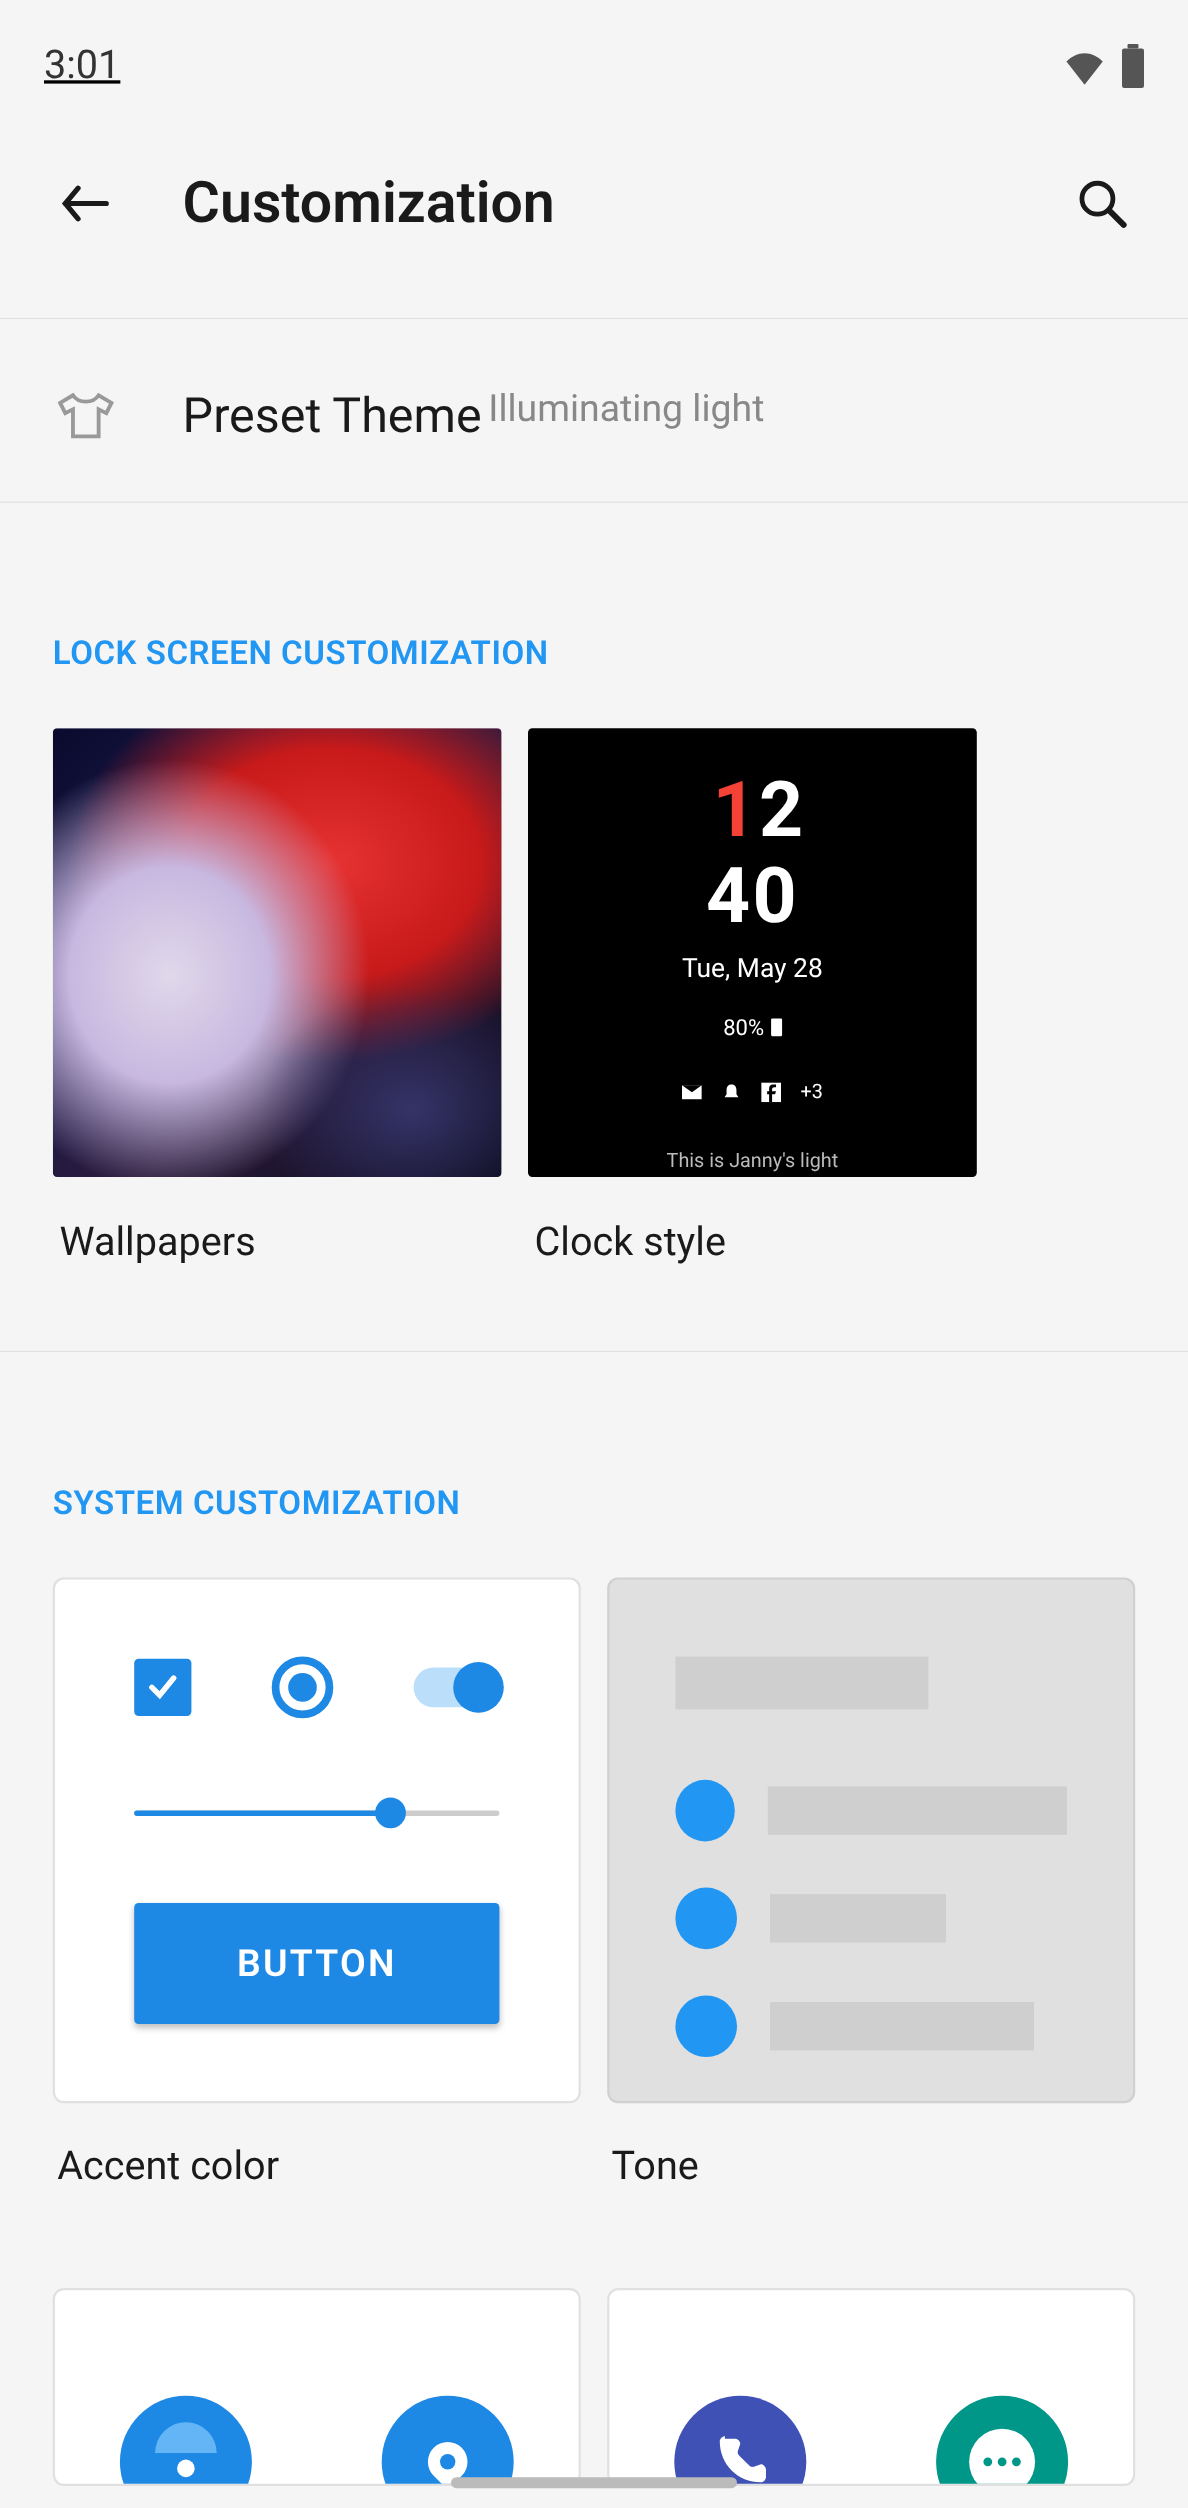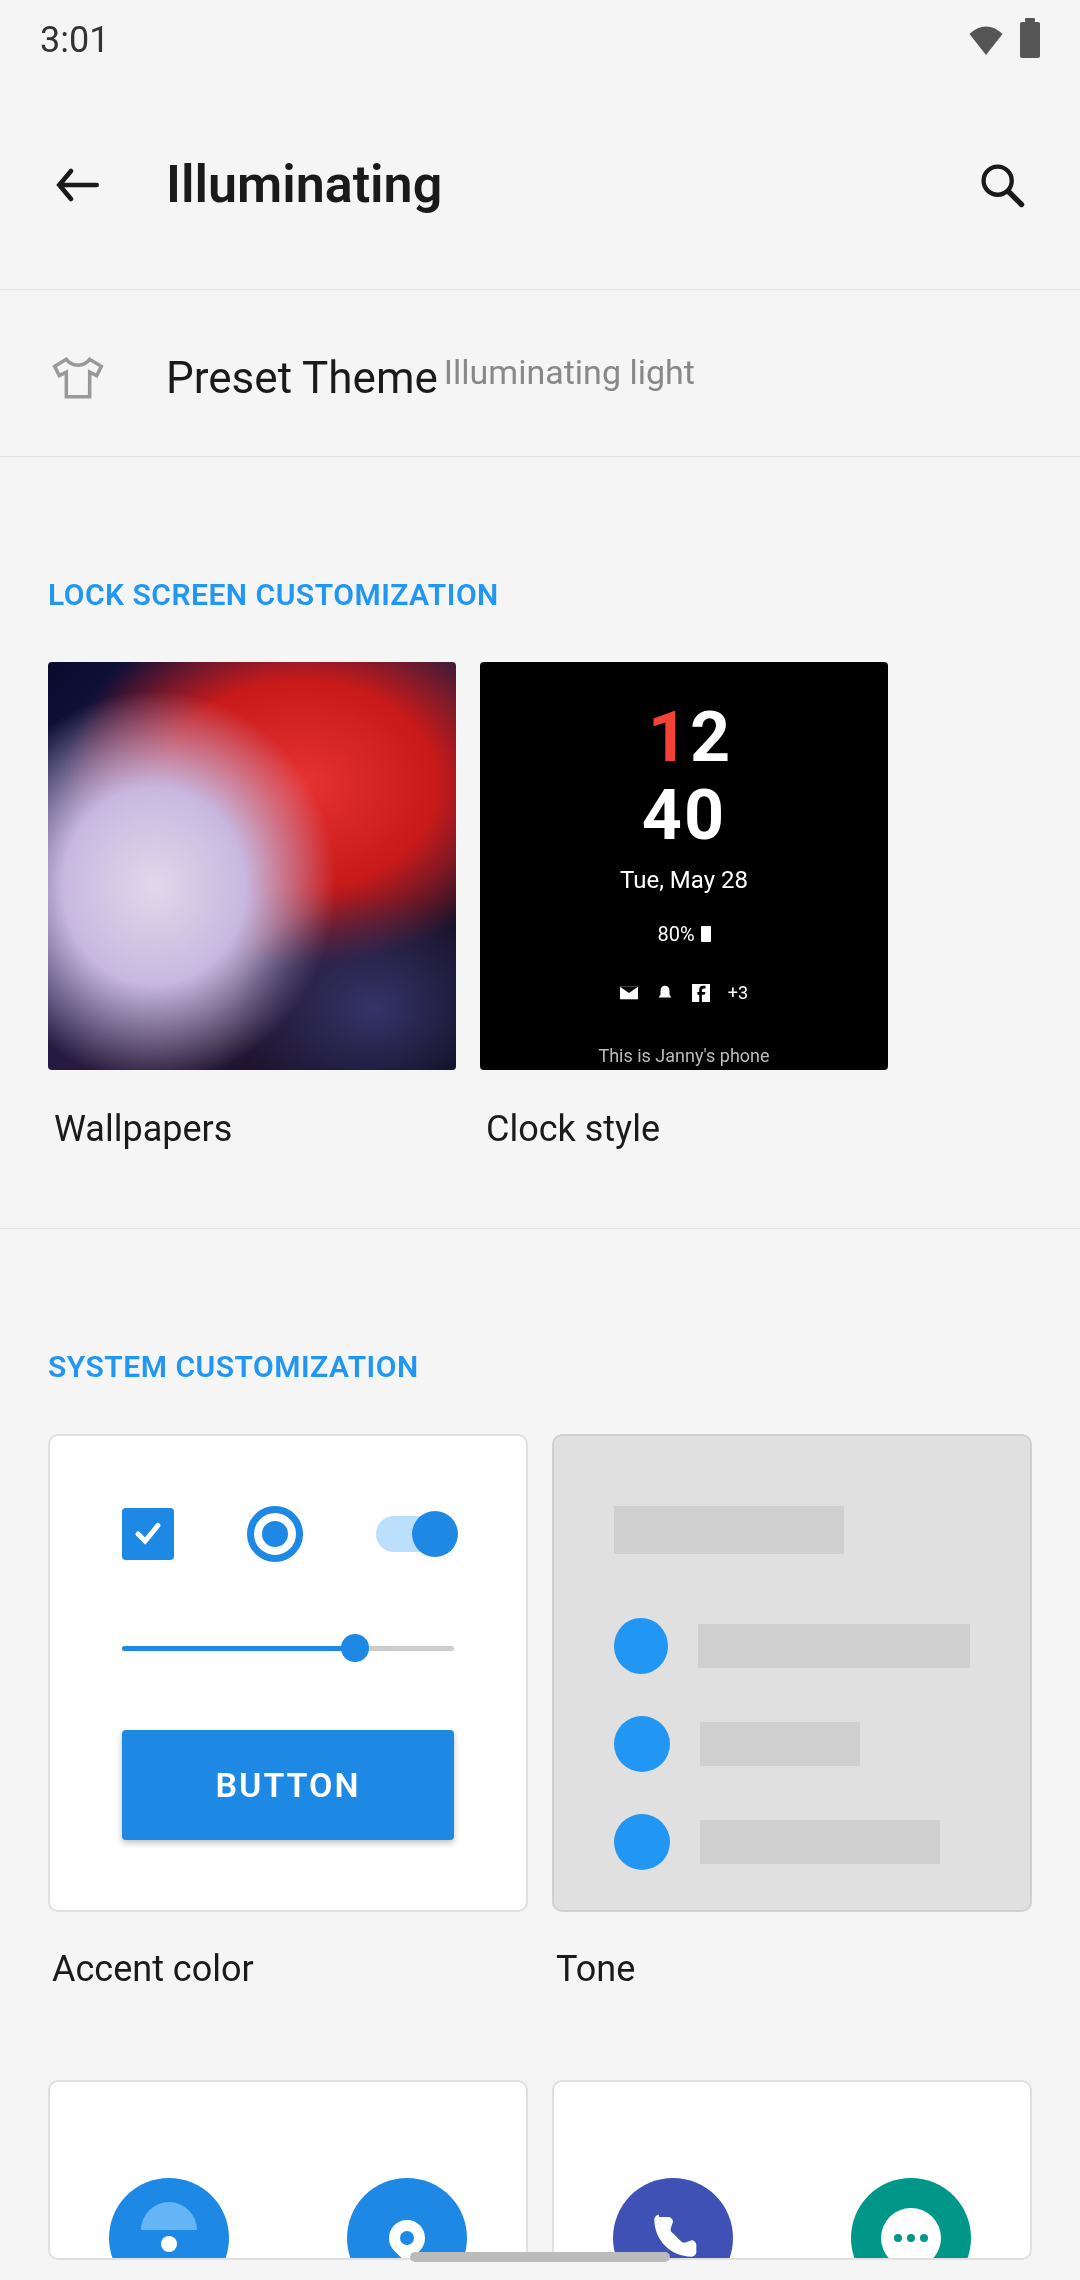--- a/index.html
+++ b/index.html
@@ -8,22 +8,23 @@
   height: 2280px;
   background: #f5f5f5;
   font-family: -apple-system, BlinkMacSystemFont, 'Segoe UI', Roboto, sans-serif;
   overflow: hidden;
   position: relative;
 }
 .status-bar {
   height: 80px;
   display: flex;
   justify-content: space-between;
-  align-items: center;
+  align-items: flex-end;
   padding: 0 40px;
+  text-decoration: underline;
 }
 .status-time { font-size: 36px; color: #333; font-weight: 400; }
 .status-icons { display: flex; gap: 16px; align-items: center; }
 .wifi-icon { width: 36px; height: 30px; }
 .battery-icon { width: 20px; height: 36px; background: #555; border-radius: 2px; position: relative; }
 .battery-icon::before { content:''; position:absolute; top:-4px; left:5px; width:10px; height:4px; background:#555; border-radius:1px; }
 
 .header {
   height: 210px;
   display: flex;
@@ -143,21 +144,21 @@
     <div class="battery-icon"></div>
   </div>
 </div>
 
 <div class="header">
   <div class="back-btn">
     <svg viewBox="0 0 48 48" width="56" height="56">
         <path fill="none" stroke="#1a1a1a" stroke-width="4" stroke-linecap="round" d="M40 24H8M18 12L8 24l10 12"></path>
       </svg>
   </div>
-  <div class="header-title">Illuminating</div>
+  <div class="header-title">Customization</div>
   <div class="search-btn">
     <svg viewBox="0 0 48 48" width="52" height="52">
         <circle cx="20" cy="20" r="13" fill="none" stroke="#1a1a1a" stroke-width="4"></circle>
         <path stroke="#1a1a1a" stroke-width="5" stroke-linecap="round" d="M30 30l12 12"></path>
       </svg>
   </div>
 </div>
 
 <div class="preset-row">
   <svg class="preset-icon" viewBox="0 0 48 48">
@@ -192,21 +193,21 @@
           </svg>
         <svg width="18" height="18" viewBox="0 0 20 20">
             <path fill="#fff" d="M10 2c-3 0-5 2-5 6v4l-2 3h14l-2-3V8c0-4-2-6-5-6z"></path>
           </svg>
         <svg width="18" height="18" viewBox="0 0 20 20">
             <rect width="20" height="20" fill="#fff"></rect>
             <path fill="#000" d="M11 20v-8h3l1-3h-4V7c0-1 1-2 2-2h2V2h-3c-3 0-4 2-4 4v3H6v3h2v8h3z"></path>
           </svg>
         <span>+3</span>
       </div>
-      <div class="clock-footer">This is Janny's phone</div>
+      <div class="clock-footer">This is Janny's light</div>
     </div>
     <div class="tile-label">Clock style</div>
   </div>
 </div>
 
 <div class="divider-top-sys"></div>
 
 <div class="section-header sec2">System Customization</div>
 
 <div class="sys-tiles">

